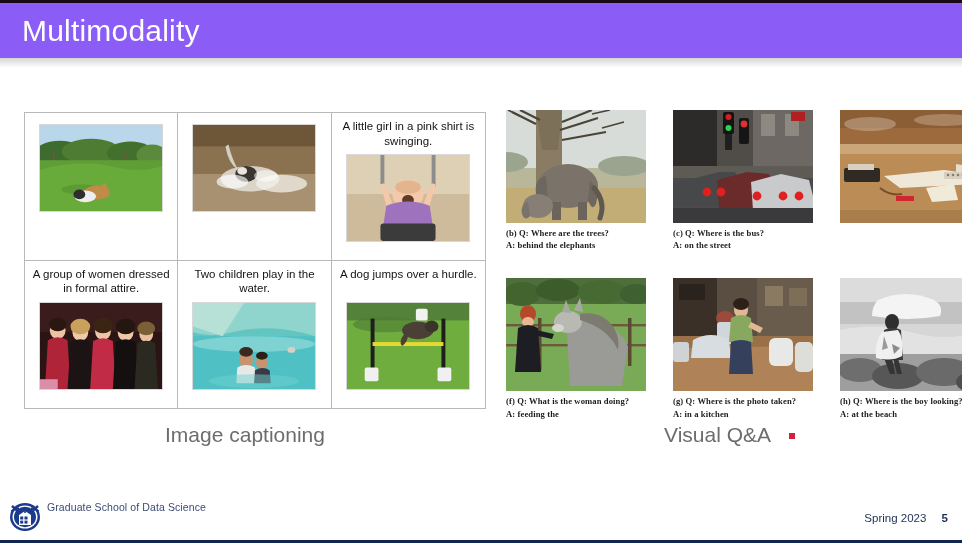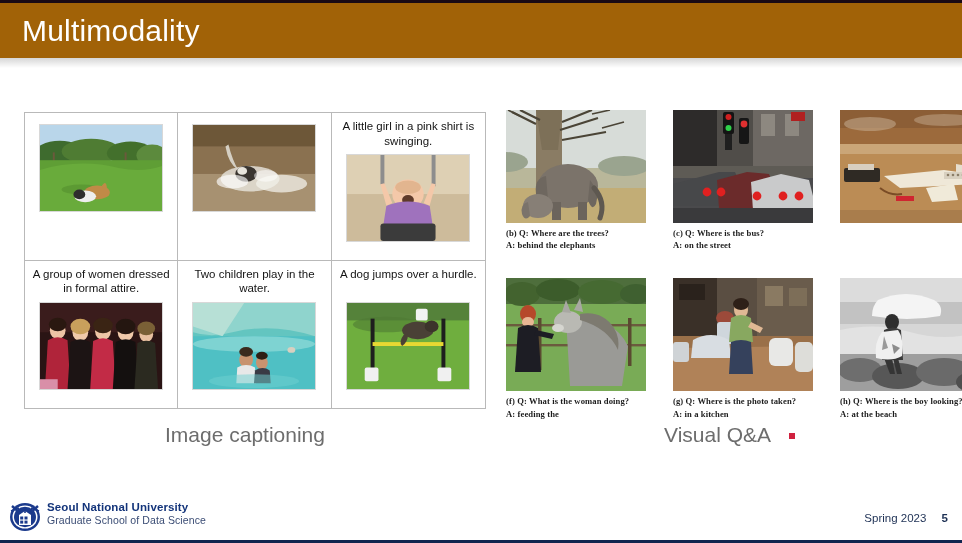--- a/index.html
+++ b/index.html
@@ -7,21 +7,21 @@
   body {
     font-family:"Liberation Sans", sans-serif;
     background:#ffffff;
     position:relative;
     overflow:hidden;
   }
 
   
   .title-band{
     position:absolute; left:0; top:0; width:962px; height:58px;
-    background:#a16207;
+    background:#8b5cf6;
     border-top:3px solid #1a0a14;
     display:flex; align-items:center;
   }
   .title-band .title{
     color:#ffffff; font-size:30px; font-weight:400;
     letter-spacing:.2px; margin-left:22px;
   }
   .band-shadow{
     position:absolute; left:0; top:58px; width:962px; height:10px;
     background:linear-gradient(to bottom, rgba(0,0,0,.16), rgba(0,0,0,0));
@@ -461,21 +461,20 @@
       <rect x="16.5" y="14.5" width="3" height="3" fill="#1b3a8c"></rect>
       <rect x="12.2" y="18.6" width="3" height="3" fill="#1b3a8c"></rect>
       <rect x="16.5" y="18.6" width="3" height="3" fill="#1b3a8c"></rect>
       <path d="M11 13 L17 9 L23 13 Z" fill="#ffffff"></path>
       <path d="M4 4 L12 11 M30 4 L22 11" stroke="#1b3a8c" stroke-width="2.4" fill="none"></path>
       <path d="M3 9 L11 6 M31 9 L23 6" stroke="#1b3a8c" stroke-width="1.8" fill="none"></path>
       <rect x="16.2" y="5" width="1.6" height="6" fill="#1b3a8c"></rect>
     </svg>
   </div>
   <div class="snu-text">
-    <div class="snu-name">Seoul National University</div>
     <div class="snu-sub">Graduate School of Data Science</div>
   </div>
   <div class="foot-right">
     <span class="foot-term">Spring 2023</span>
     <span class="foot-page">5</span>
   </div>
   <div class="foot-rule"></div>
 </div>
 
 </body></html>

